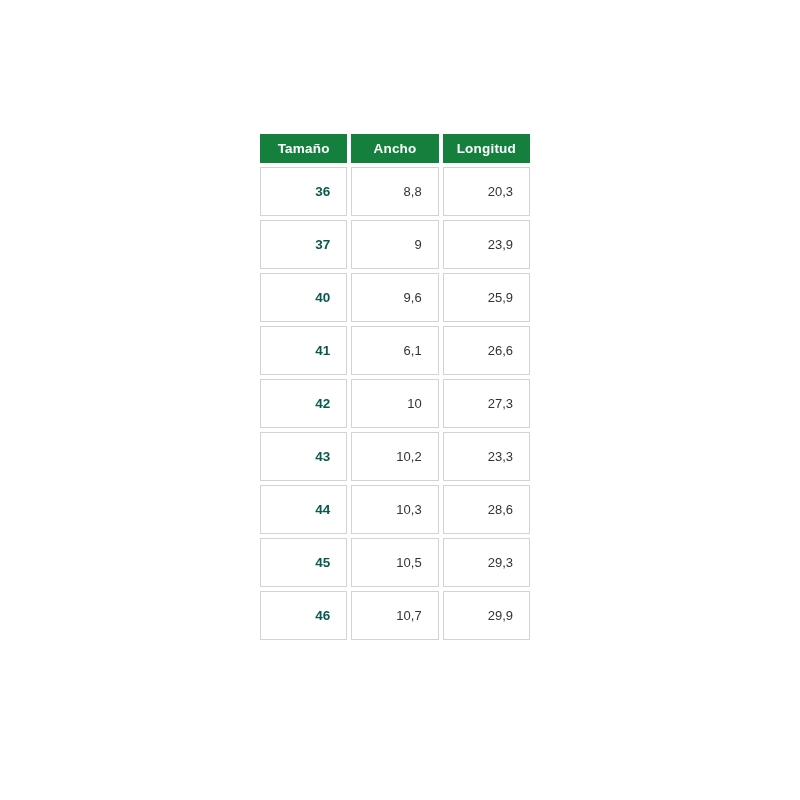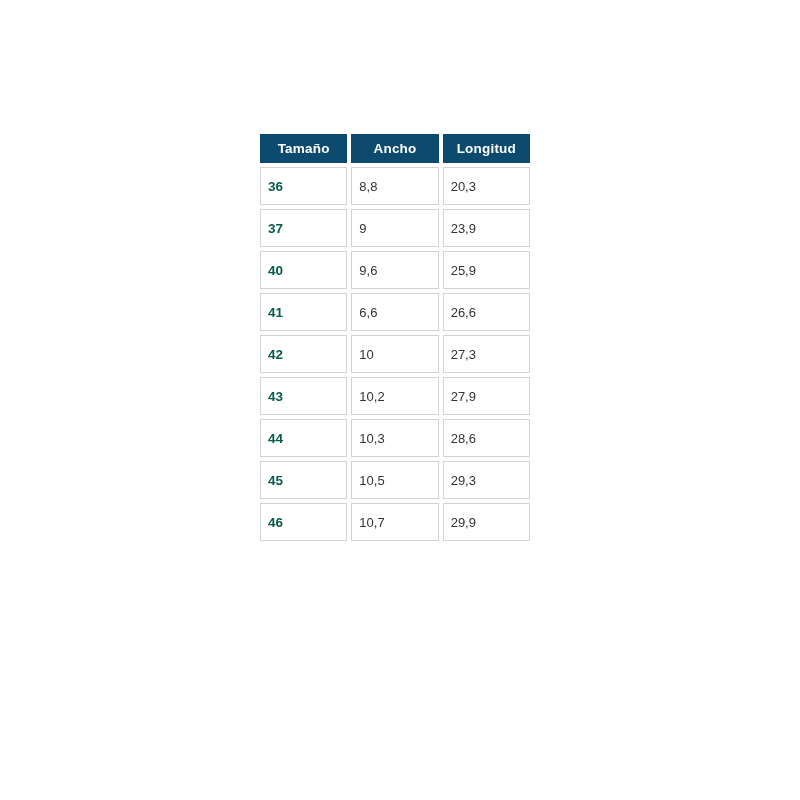--- a/index.html
+++ b/index.html
@@ -24,39 +24,39 @@
 
   .chart-table {
     width: 100%;
     border-collapse: separate;
     border-spacing: 4px 4px;
     table-layout: fixed;
     margin: -4px;
   }
 
   .chart-table th {
-    background: #0c4a6e;
+    background: #15803d;
     color: #ffffff;
     font-size: 13.5px;
     font-weight: bold;
     letter-spacing: 0.2px;
     height: 29px;
     padding: 0;
     text-align: center;
     vertical-align: middle;
     border: 0;
     box-sizing: border-box;
   }
 
   .chart-table td {
     background: #ffffff;
     border: 1px solid #d3d3d3;
     height: 38px;
-    padding: 7px;
-    text-align: left;
+    padding: 16px;
+    text-align: right;
     vertical-align: middle;
     font-size: 13px;
     color: #333333;
     box-sizing: border-box;
   }
 
   .chart-table td.size-cell {
     color: #065a4e;
     font-weight: bold;
     font-size: 13.5px;
@@ -85,32 +85,32 @@
           <td>9</td>
           <td>23,9</td>
         </tr>
         <tr>
           <td class="size-cell">40</td>
           <td>9,6</td>
           <td>25,9</td>
         </tr>
         <tr>
           <td class="size-cell">41</td>
-          <td>6,6</td>
+          <td>6,1</td>
           <td>26,6</td>
         </tr>
         <tr>
           <td class="size-cell">42</td>
           <td>10</td>
           <td>27,3</td>
         </tr>
         <tr>
           <td class="size-cell">43</td>
           <td>10,2</td>
-          <td>27,9</td>
+          <td>23,3</td>
         </tr>
         <tr>
           <td class="size-cell">44</td>
           <td>10,3</td>
           <td>28,6</td>
         </tr>
         <tr>
           <td class="size-cell">45</td>
           <td>10,5</td>
           <td>29,3</td>

